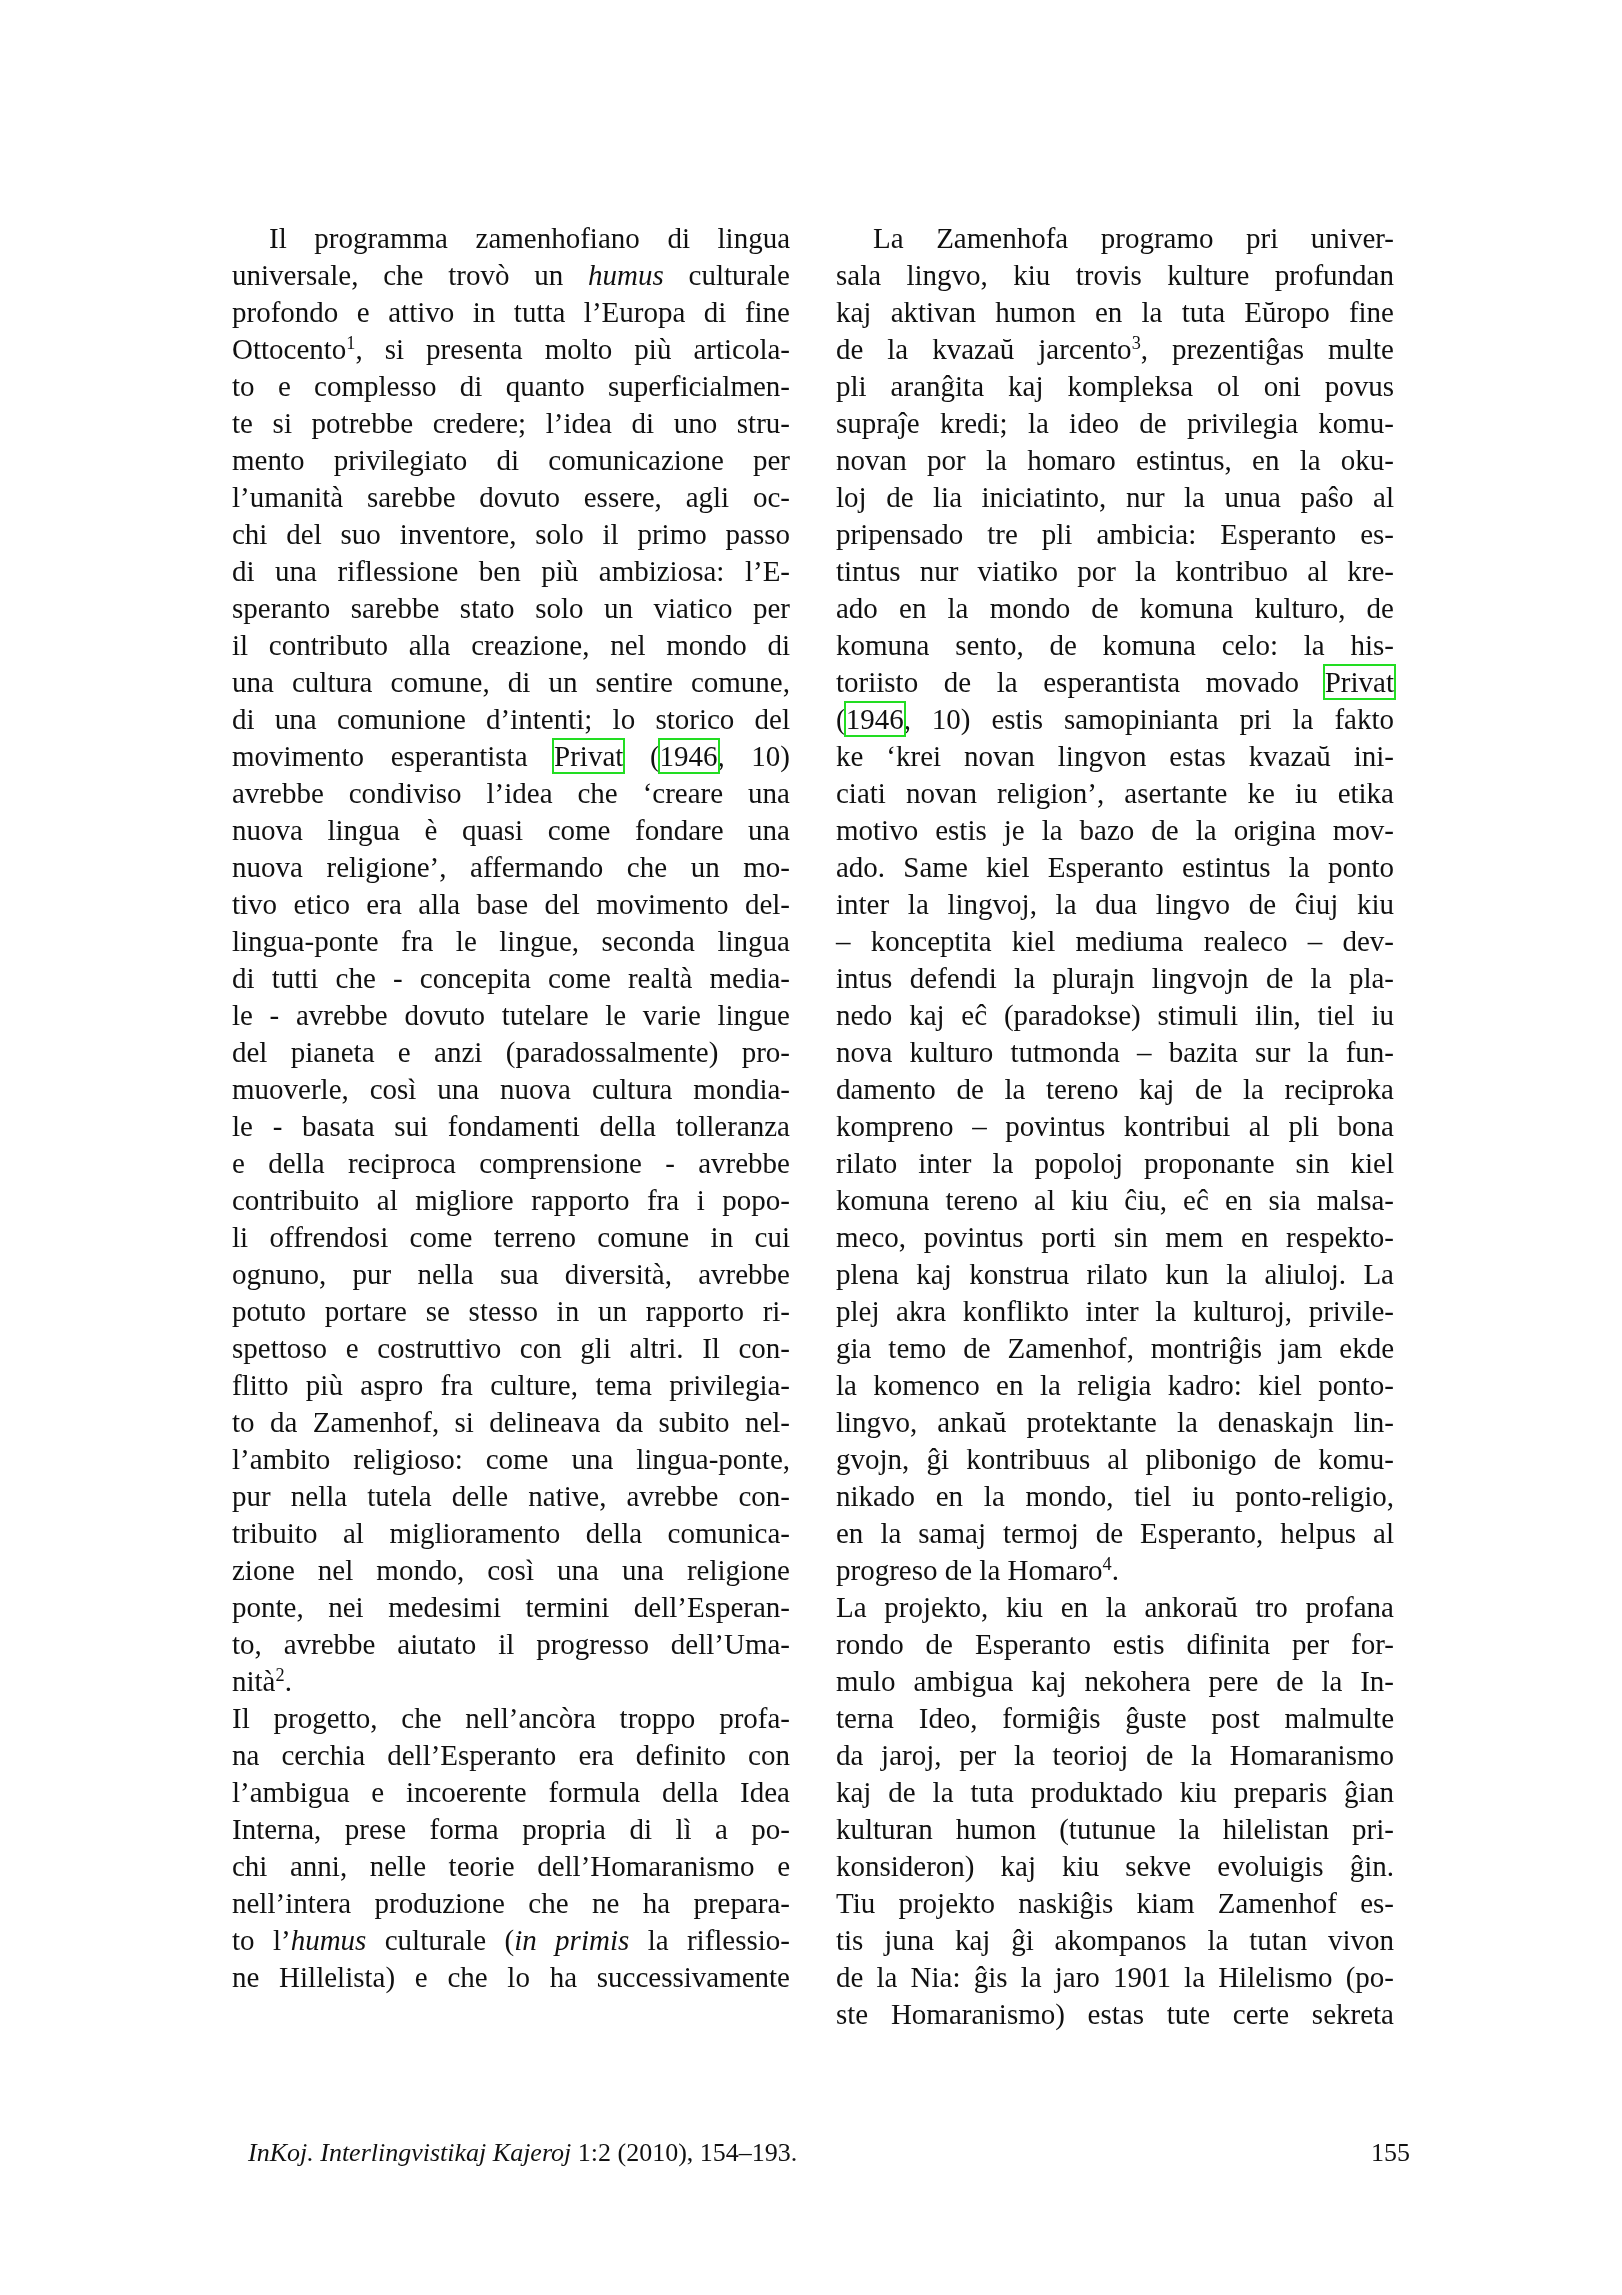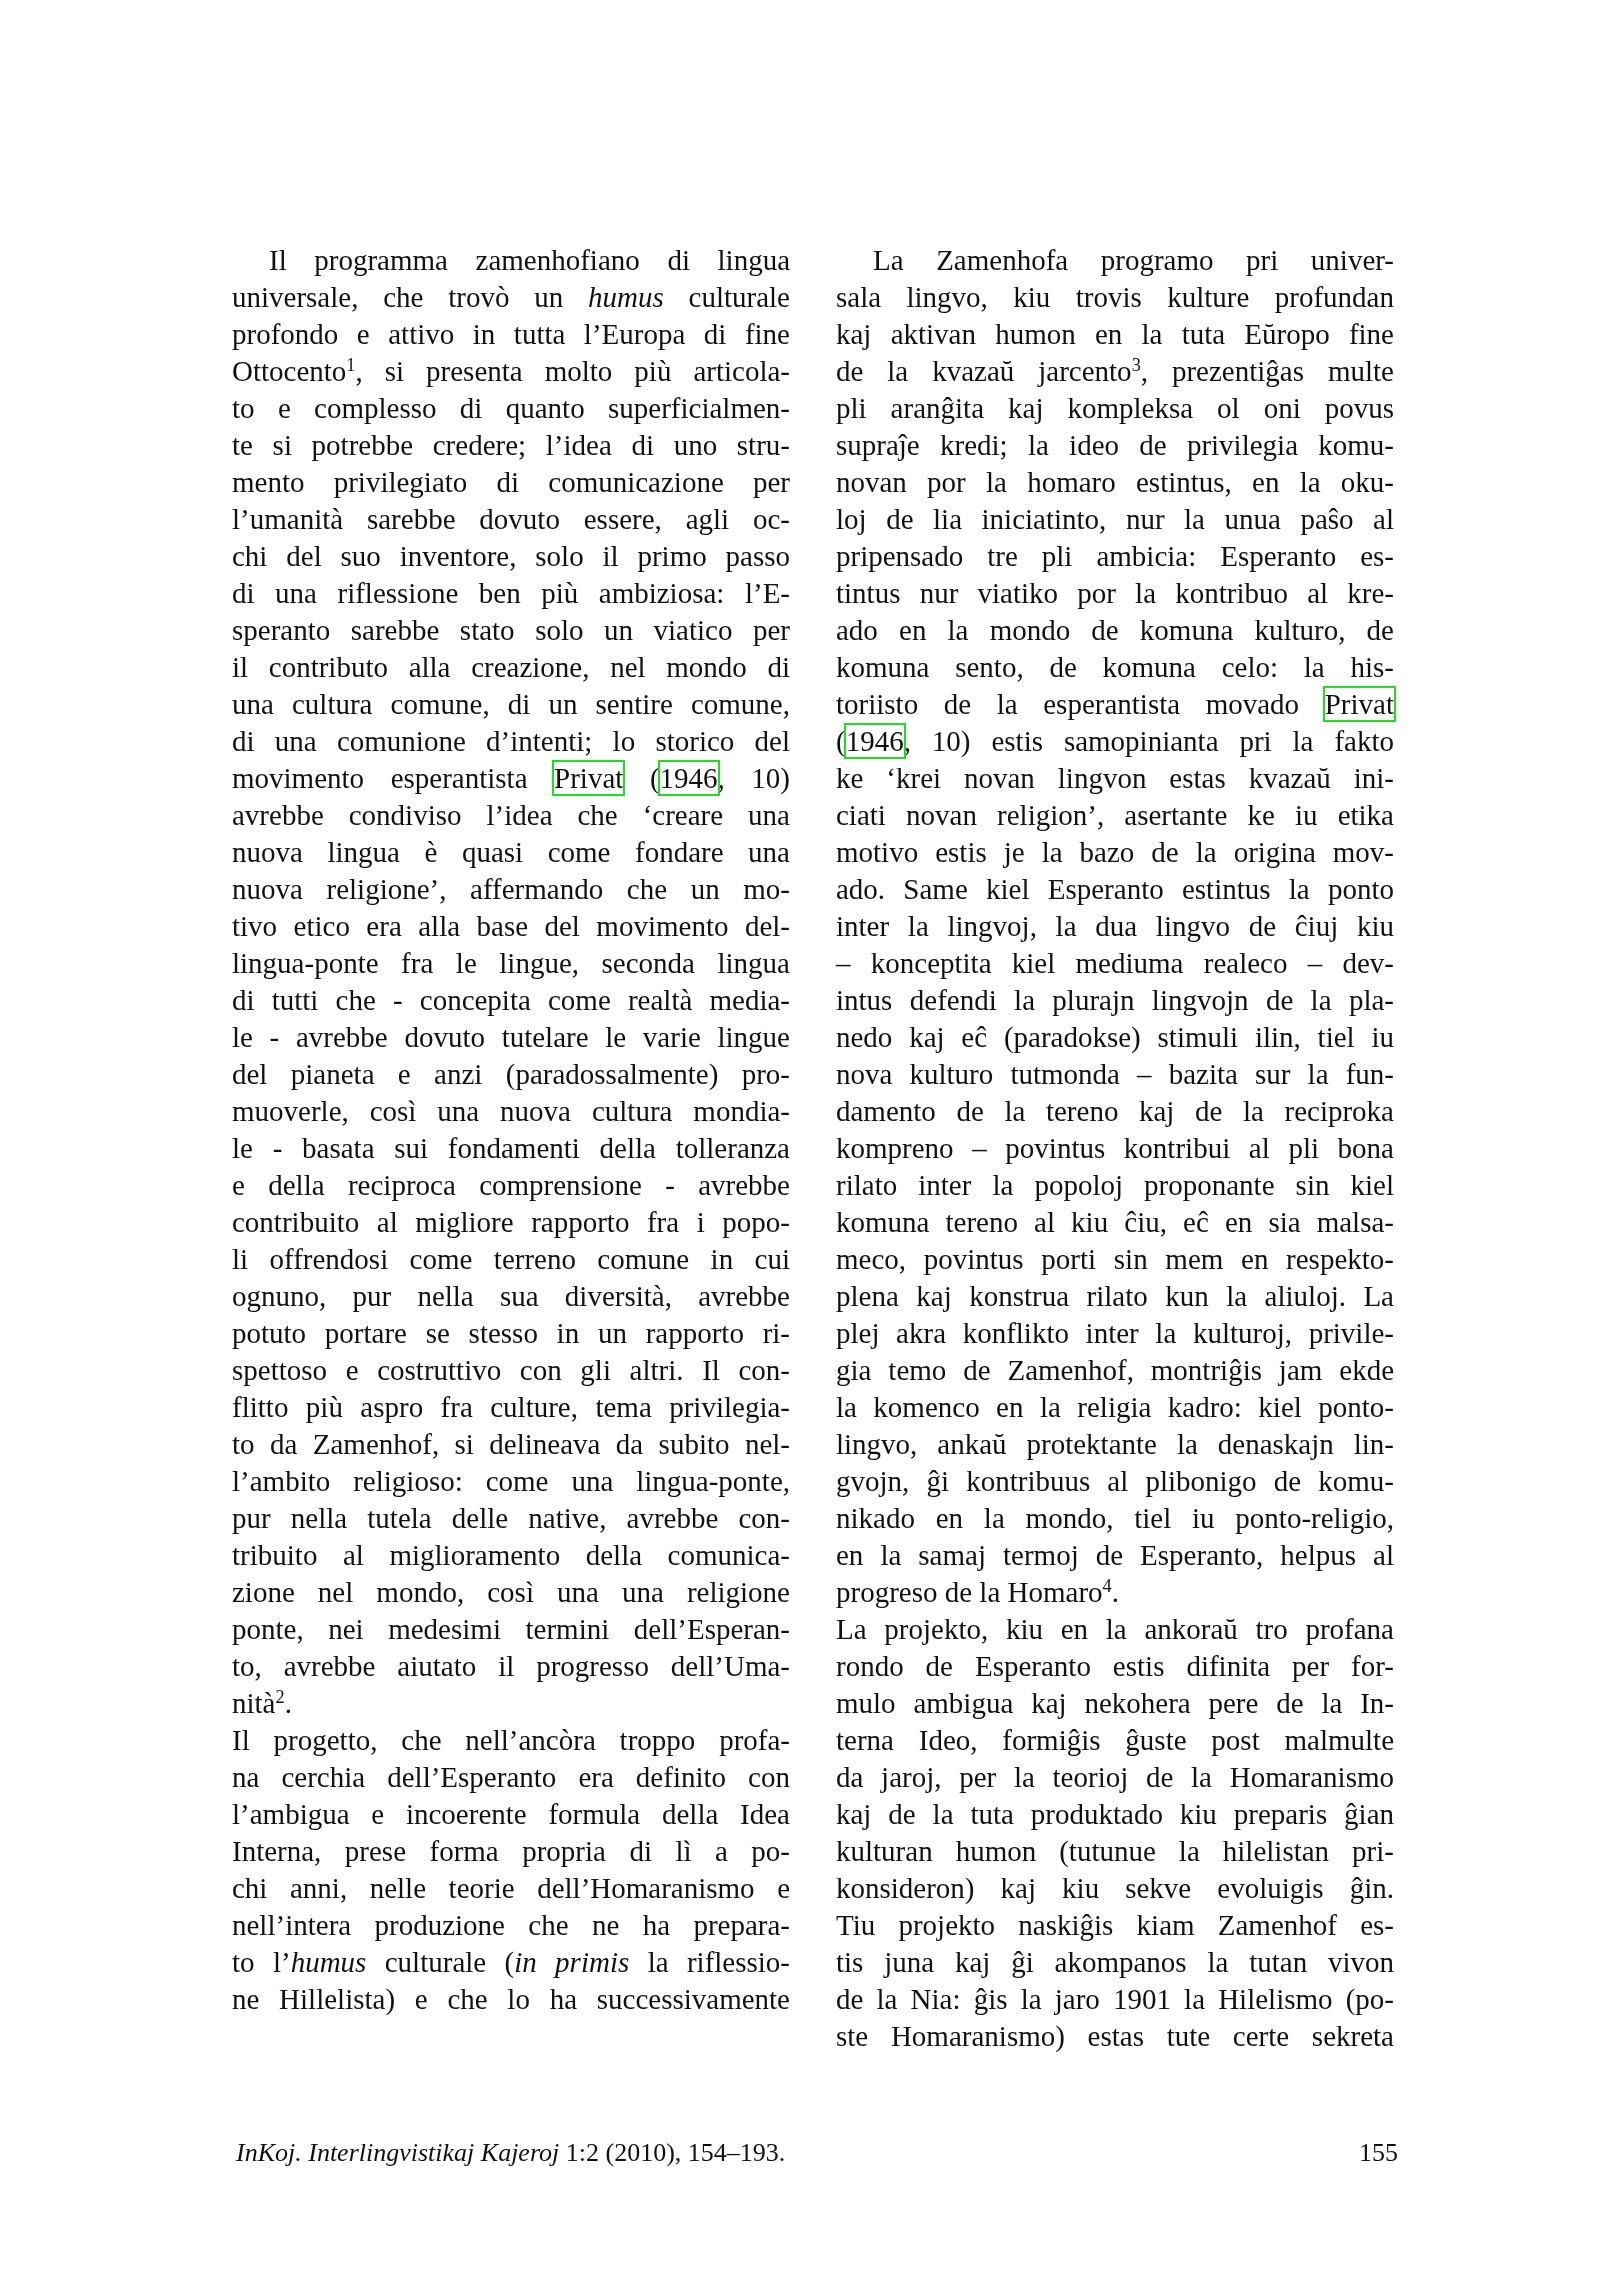--- a/index.html
+++ b/index.html
@@ -1,20 +1,20 @@
 <!DOCTYPE html>
 <html style="font-size:10.5px"><head>
 <meta charset="utf-8">
 <style>
   html, body { margin: 0; padding: 0; background: #ffffff; }
   body { width: 1623px; height: 2295px; position: relative; overflow: hidden; }
   .page { position: absolute; left: 0; top: 0; width: 1623px; height: 2295px; background: #ffffff; }
   .col {
     position: absolute;
-    top: 242px;
+    top: 220px;
     width: 558px;
     font-family: "Liberation Serif", "DejaVu Serif", serif;
     font-size: 29px;
     line-height: 37px;
     color: #111111;
   }
   .col-left { left: 232px; }
   .col-right { left: 836px; }
   .line {
     display: block;
@@ -30,21 +30,21 @@
     outline: 2px solid #22dd22;
     outline-offset: 0.7px;
     color: #111111;
     text-decoration: none;
     cursor: pointer;
   }
   em { font-style: italic; }
   .footer {
     position: absolute;
     top: 2138px;
-    left: 236px;
+    left: 248px;
     width: 1162px;
     font-family: "Liberation Serif", "DejaVu Serif", serif;
     font-size: 26px;
     color: #111111;
     display: flex;
     justify-content: space-between;
   }
 </style>
 </head>
 <body>

